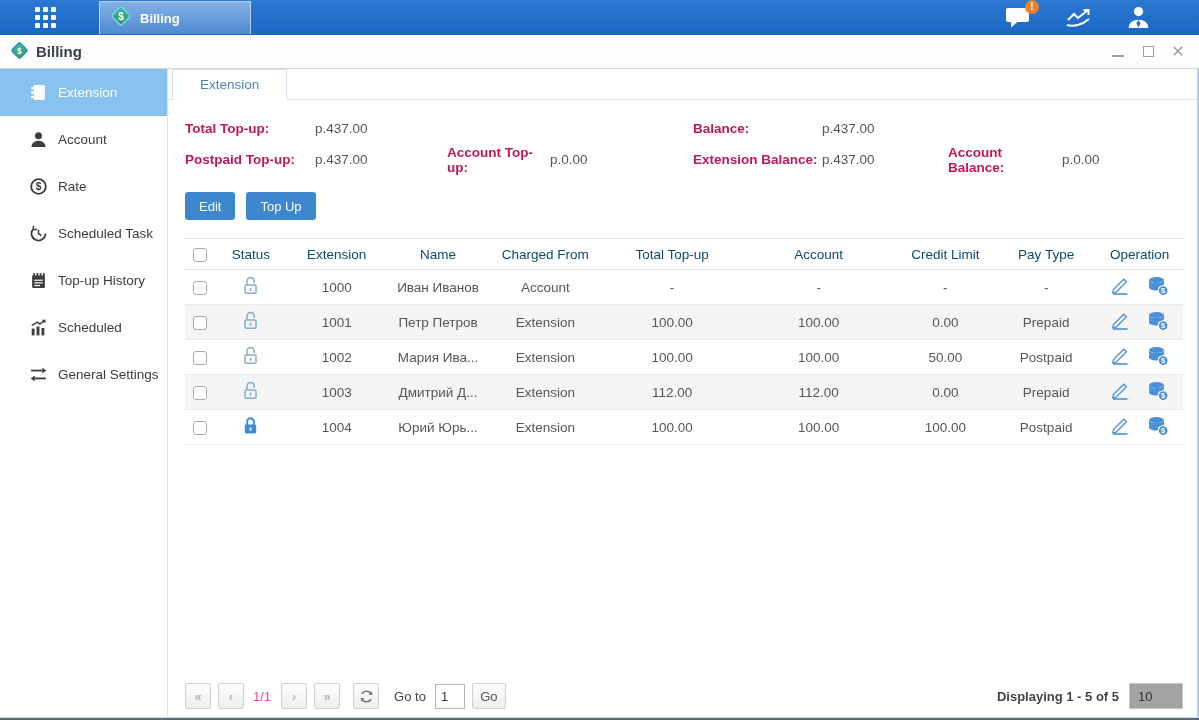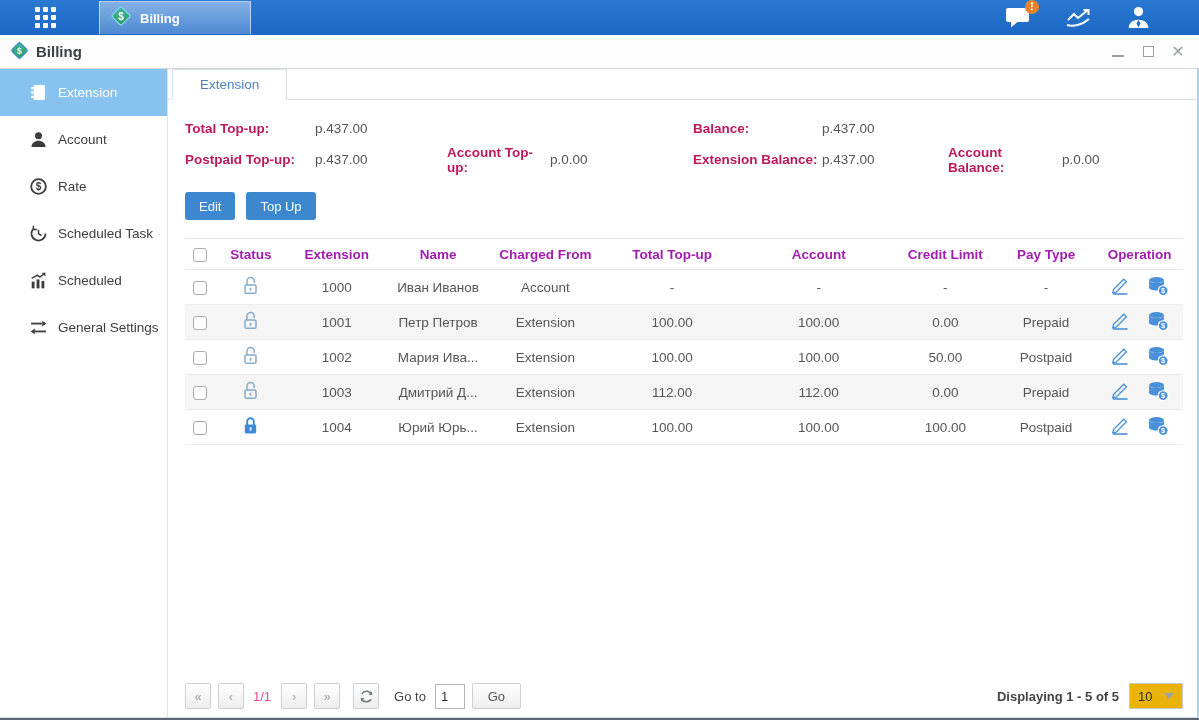--- a/index.html
+++ b/index.html
@@ -47,38 +47,38 @@
   .summary { margin-top:13px; }
   .sum-row { display:flex; align-items:center; height:31px; font-size:13.5px; }
   .lbl { font-weight:bold; color:#be185d; }
   .val { color:#555; }
   .w130{width:130px}.w378{width:378px}.w129{width:129px}.w132{width:132px}.w103{width:103px}.w143{width:143px}.w126{width:126px}.w114{width:114px}
 
   .btn-row { margin-top:17px; display:flex; gap:11px; }
   .btn { background:#3c87cd; color:#fff; border:none; border-radius:3px; height:28px; padding:0 14px; font-size:13px; cursor:pointer; font-family:inherit; }
 
   table { margin-top:18px; width:100%; border-collapse:collapse; font-size:13.5px; color:#565656; }
-  thead th { height:31px; font-weight:bold; color:#a21caf; border-top:1px solid #e3e3e3; border-bottom:1px solid #e3e3e3; text-align:center; }
+  thead th { height:31px; font-weight:normal; color:#0c4a6e; border-top:1px solid #e3e3e3; border-bottom:1px solid #e3e3e3; text-align:center; }
   tbody td { height:35px; text-align:center; border-bottom:1px solid #ececec; }
   tbody tr:nth-child(even) { background:#f5f5f5; }
   .checkbox { display:inline-block; width:14px; height:14px; border:1px solid #ababab; border-radius:3px; background:#fff; cursor:pointer; vertical-align:middle; }
   .op-cell span { display:inline-block; margin:0 7px; cursor:pointer; vertical-align:middle; }
 
   
   .pager { position:absolute; left:17px; right:14px; bottom:8px; display:flex; align-items:center; }
   .pg-btn { width:26px; height:26px; border:1px solid #cfcfcf; border-radius:2px; background:linear-gradient(#fff,#ededed);
     display:flex; align-items:center; justify-content:center; color:#b4b4b4; font-size:13px; font-weight:bold; margin-right:7px; cursor:pointer; }
   .pg-num { margin:0 8px 0 2px; font-size:13px; color:#ec4899; margin-right:10px; }
   .goto-lbl { font-size:13px; color:#444; margin:0 9px 0 8px; }
   .goto-input { width:30px; height:25px; border:1px solid #b5b5b5; font-size:13px; text-align:left; padding-left:5px; font-family:inherit; color:#333; }
-  .go-btn { width:49px; height:26px; margin-left:7px; border:1px solid #cfcfcf; border-radius:2px; background:linear-gradient(#fff,#ededed);
+  .go-btn { width:34px; height:26px; margin-left:7px; border:1px solid #cfcfcf; border-radius:2px; background:linear-gradient(#fff,#ededed);
     font-size:13px; color:#555; cursor:pointer; font-family:inherit; }
   .pager-right { margin-left:auto; display:flex; align-items:center; gap:10px; }
   .displaying { font-size:13px; color:#444;font-weight:bold; }
-  .pagesize { width:54px; height:26px; border:1px solid #c9c9c9; background:#eab308; display:flex; align-items:center; justify-content:space-between;
+  .pagesize { width:54px; height:26px; border:1px solid #c9c9c9; background:#a3a3a3; display:flex; align-items:center; justify-content:space-between;
     padding:0 8px; font-size:13px; color:#333; cursor:pointer; }
   .caret { width:0; height:0; border-left:5px solid transparent; border-right:5px solid transparent; border-top:6px solid #9aa3ab; }
 </style>
 </head>
 <body>
 
 <svg width="0" height="0" style="position:absolute">
   <defs>
     <linearGradient id="dg" x1="0" y1="0" x2="1" y2="1">
       <stop offset="0" stop-color="#3db6a8"></stop>
@@ -182,20 +182,33 @@
         </svg>
       <span>Rate</span>
     </div>
     <div class="side-item">
       <svg width="17" height="17" viewBox="0 0 16 16" fill="none" stroke="currentColor">
           <path d="M14.6 8 A6.6 6.6 0 1 1 3.2 3.5" stroke-width="1.6"></path>
           <path d="M3.2 0.8 v3.4 h3.4" stroke-width="1.4"></path>
           <path d="M8 4.4 V8.2 l2.9 1.8" stroke-width="1.4"></path>
         </svg>
       <span>Scheduled Task</span>
+    </div>
+    <div class="side-item">
+      <svg width="17" height="17" viewBox="0 0 16 16" fill="currentColor">
+          <path d="M2 3.2 h12 V14 a1 1 0 0 1 -1 1 H3 a1 1 0 0 1 -1-1 Z"></path>
+          <rect x="3.1" y="1" width="1.7" height="3.6" rx=".6"></rect>
+          <rect x="6.1" y="1" width="1.7" height="3.6" rx=".6"></rect>
+          <rect x="9.1" y="1" width="1.7" height="3.6" rx=".6"></rect>
+          <rect x="12.1" y="1" width="1.7" height="3.6" rx=".6"></rect>
+          <rect x="4" y="7.2" width="8" height="1.1" fill="#fff"></rect>
+          <rect x="4" y="9.7" width="8" height="1.1" fill="#fff"></rect>
+          <rect x="4" y="12.2" width="5.5" height="1.1" fill="#fff"></rect>
+        </svg>
+      <span>Top-up History</span>
     </div>
     <div class="side-item">
       <svg width="17" height="17" viewBox="0 0 16 16" fill="currentColor">
           <rect x="1.6" y="9" width="2.7" height="6.4"></rect>
           <rect x="6.2" y="7" width="2.7" height="8.4"></rect>
           <rect x="10.8" y="8.4" width="2.7" height="7"></rect>
           <path d="M1.6 6 L7 2.9 l2.2 1.9 L13 2" fill="none" stroke="currentColor" stroke-width="1.4"></path>
           <path d="M11 0.6 h3.6 v3.6 Z"></path>
         </svg>
       <span>Scheduled</span>

